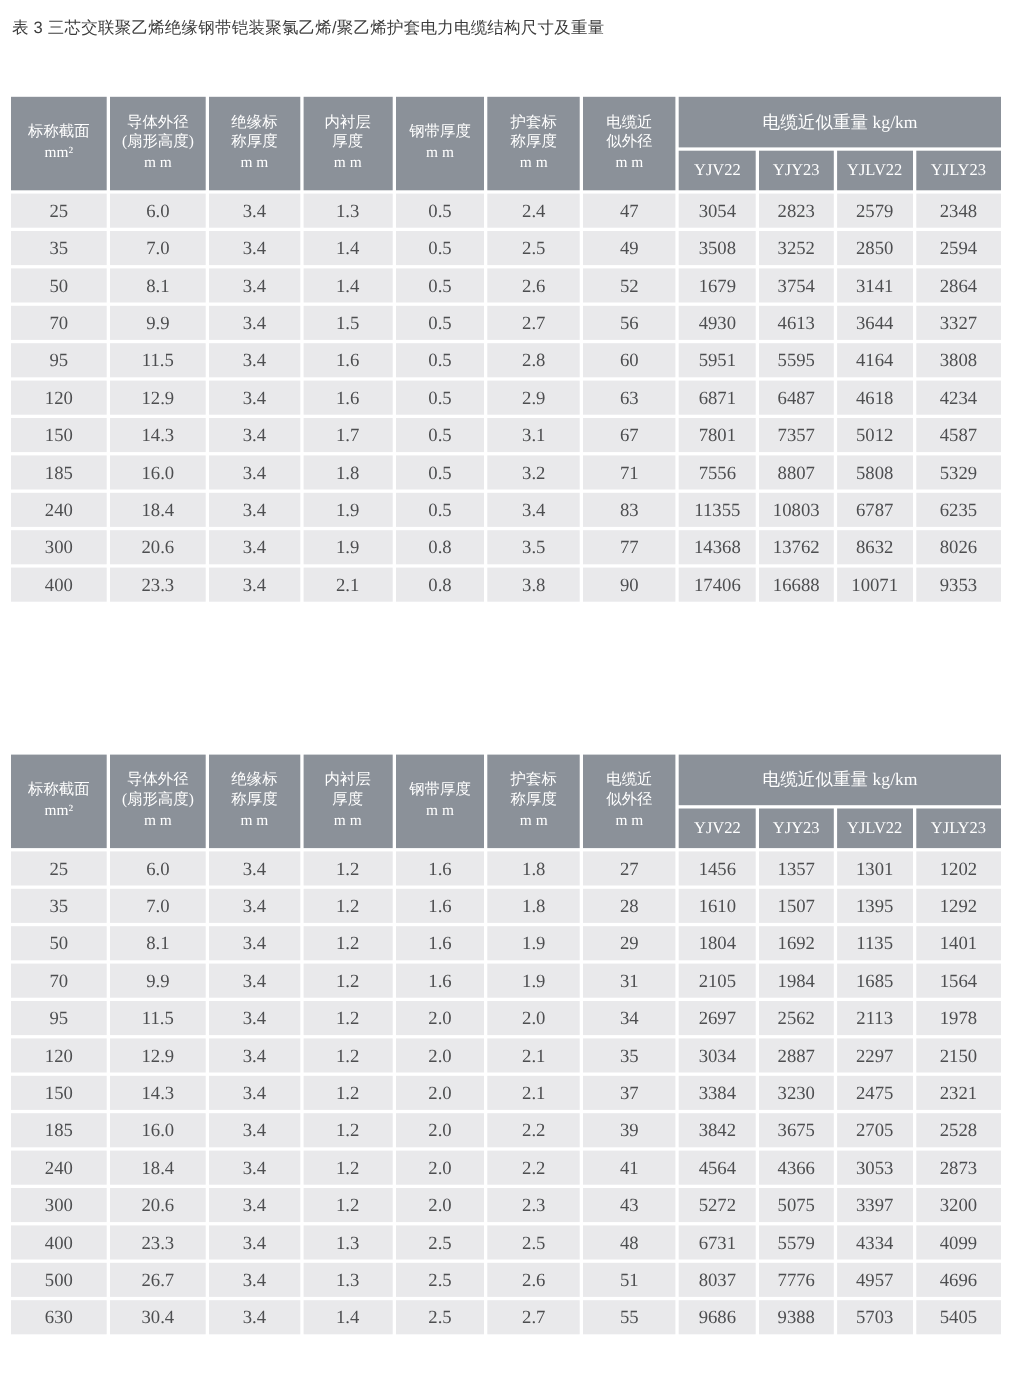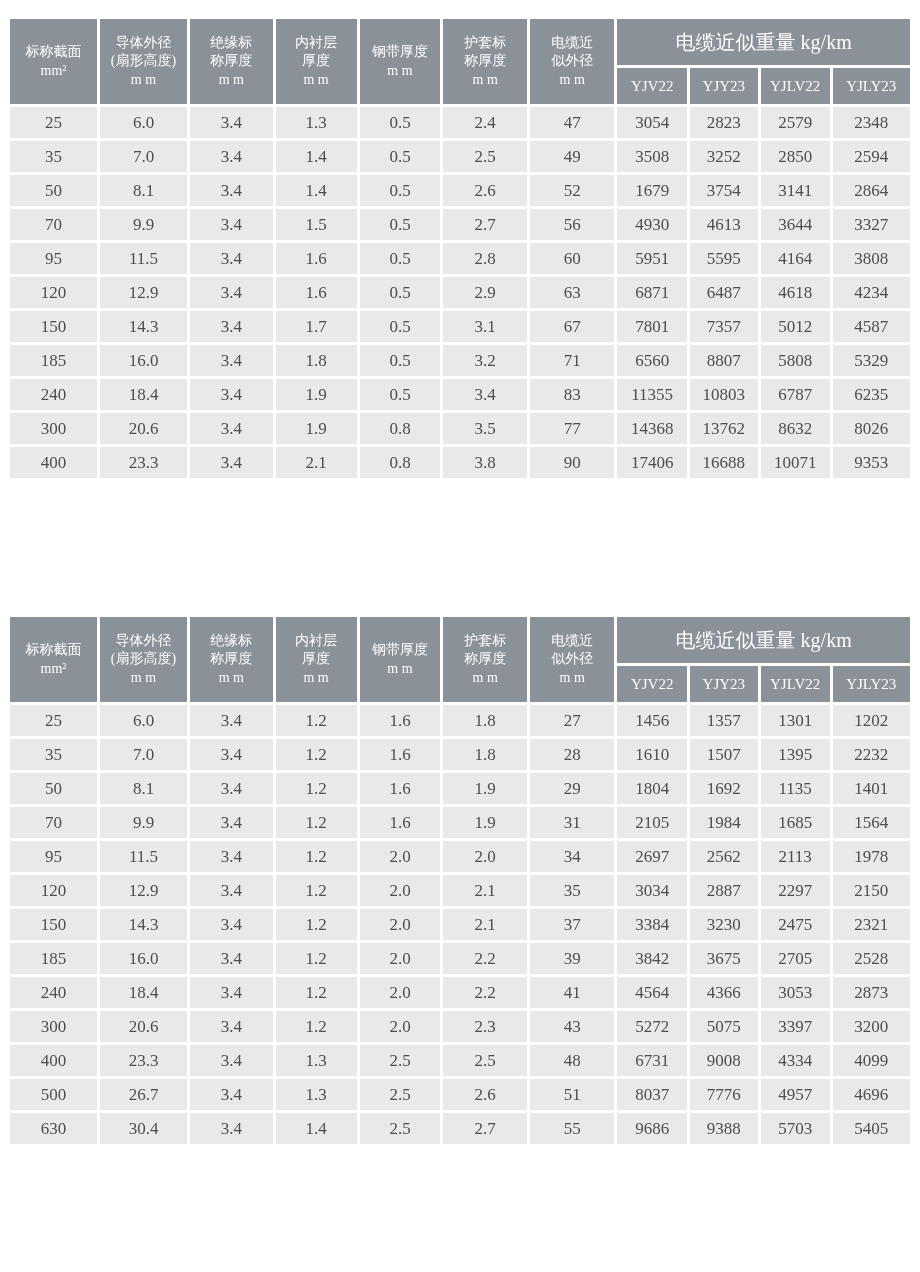--- a/index.html
+++ b/index.html
@@ -38,21 +38,21 @@
     text-align: center;
     vertical-align: middle;
     white-space: pre-line;
     padding: 2px 1px;
   }
   .cable-table th.col-th {
     font-size: 14px;
     line-height: 1.3;
   }
   .cable-table th.group-th {
-    font-size: 20px;
+    font-size: 16px;
     height: 42px;
   }
   .cable-table th.sub-th {
     font-size: 15px;
     height: 32px;
   }
   .cable-table td {
     background: #e9e9eb;
     color: #4d4e50;
     font-size: 17px;
@@ -62,20 +62,21 @@
     padding: 0 2px;
     overflow: hidden;
   }
 </style>
 </head>
 <body>
 
 <div class="page">
   <div id="tables-container">
   <section class="table-block">
+    <h2 class="table-title">表 3 三芯交联聚乙烯绝缘钢带铠装聚氯乙烯/聚乙烯护套电力电缆结构尺寸及重量</h2>
     <table class="cable-table">
       <colgroup>
             <col style="width: 10%;">
             <col style="width: 10%;">
             <col style="width: 9.5%;">
             <col style="width: 9.3%;">
             <col style="width: 9.3%;">
             <col style="width: 9.6%;">
             <col style="width: 9.7%;">
             <col style="width: 8%;">
@@ -206,21 +207,21 @@
               <td>4587</td>
             </tr>
             <tr>
               <td>185</td>
               <td>16.0</td>
               <td>3.4</td>
               <td>1.8</td>
               <td>0.5</td>
               <td>3.2</td>
               <td>71</td>
-              <td>6560</td>
+              <td>7556</td>
               <td>8807</td>
               <td>5808</td>
               <td>5329</td>
             </tr>
             <tr>
               <td>240</td>
               <td>18.4</td>
               <td>3.4</td>
               <td>1.9</td>
               <td>0.5</td>
@@ -324,21 +325,21 @@
               <td>35</td>
               <td>7.0</td>
               <td>3.4</td>
               <td>1.2</td>
               <td>1.6</td>
               <td>1.8</td>
               <td>28</td>
               <td>1610</td>
               <td>1507</td>
               <td>1395</td>
-              <td>2232</td>
+              <td>1292</td>
             </tr>
             <tr>
               <td>50</td>
               <td>8.1</td>
               <td>3.4</td>
               <td>1.2</td>
               <td>1.6</td>
               <td>1.9</td>
               <td>29</td>
               <td>1804</td>
@@ -439,21 +440,21 @@
             </tr>
             <tr>
               <td>400</td>
               <td>23.3</td>
               <td>3.4</td>
               <td>1.3</td>
               <td>2.5</td>
               <td>2.5</td>
               <td>48</td>
               <td>6731</td>
-              <td>9008</td>
+              <td>5579</td>
               <td>4334</td>
               <td>4099</td>
             </tr>
             <tr>
               <td>500</td>
               <td>26.7</td>
               <td>3.4</td>
               <td>1.3</td>
               <td>2.5</td>
               <td>2.6</td>

